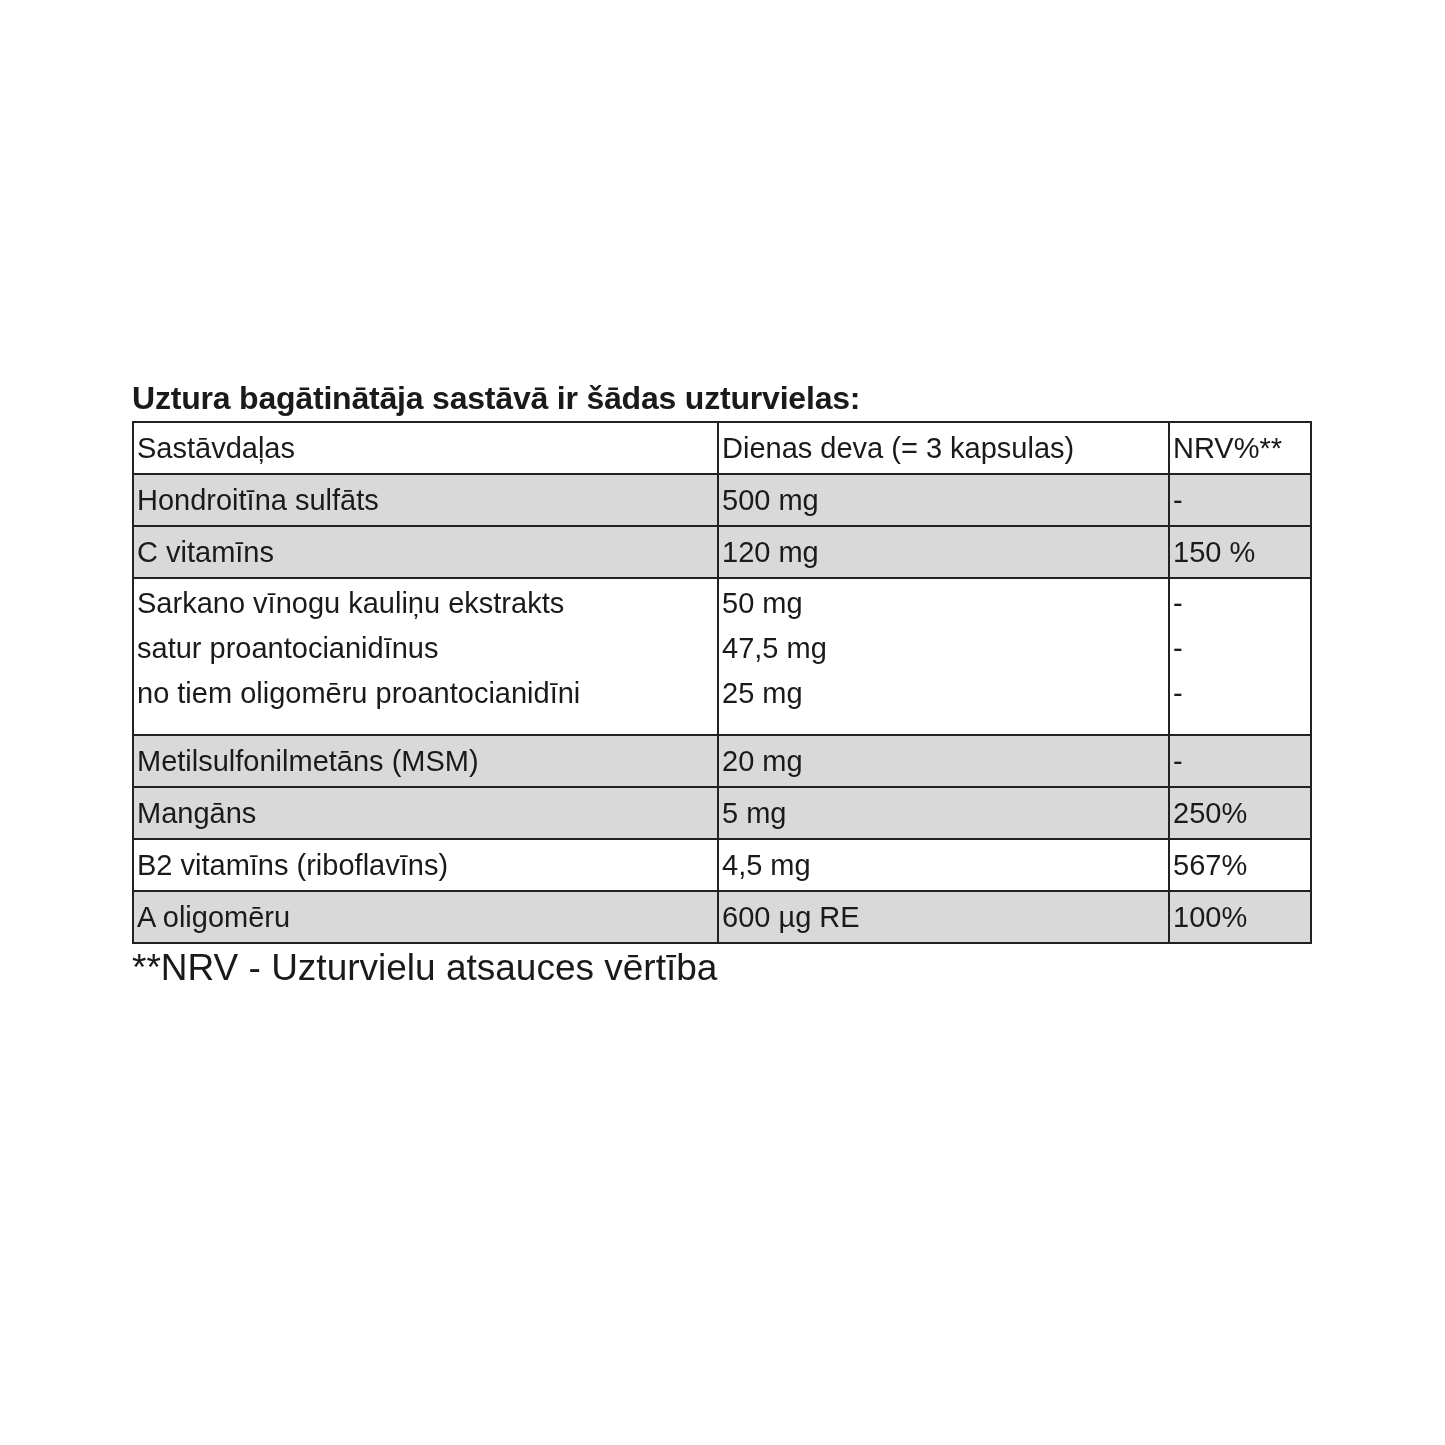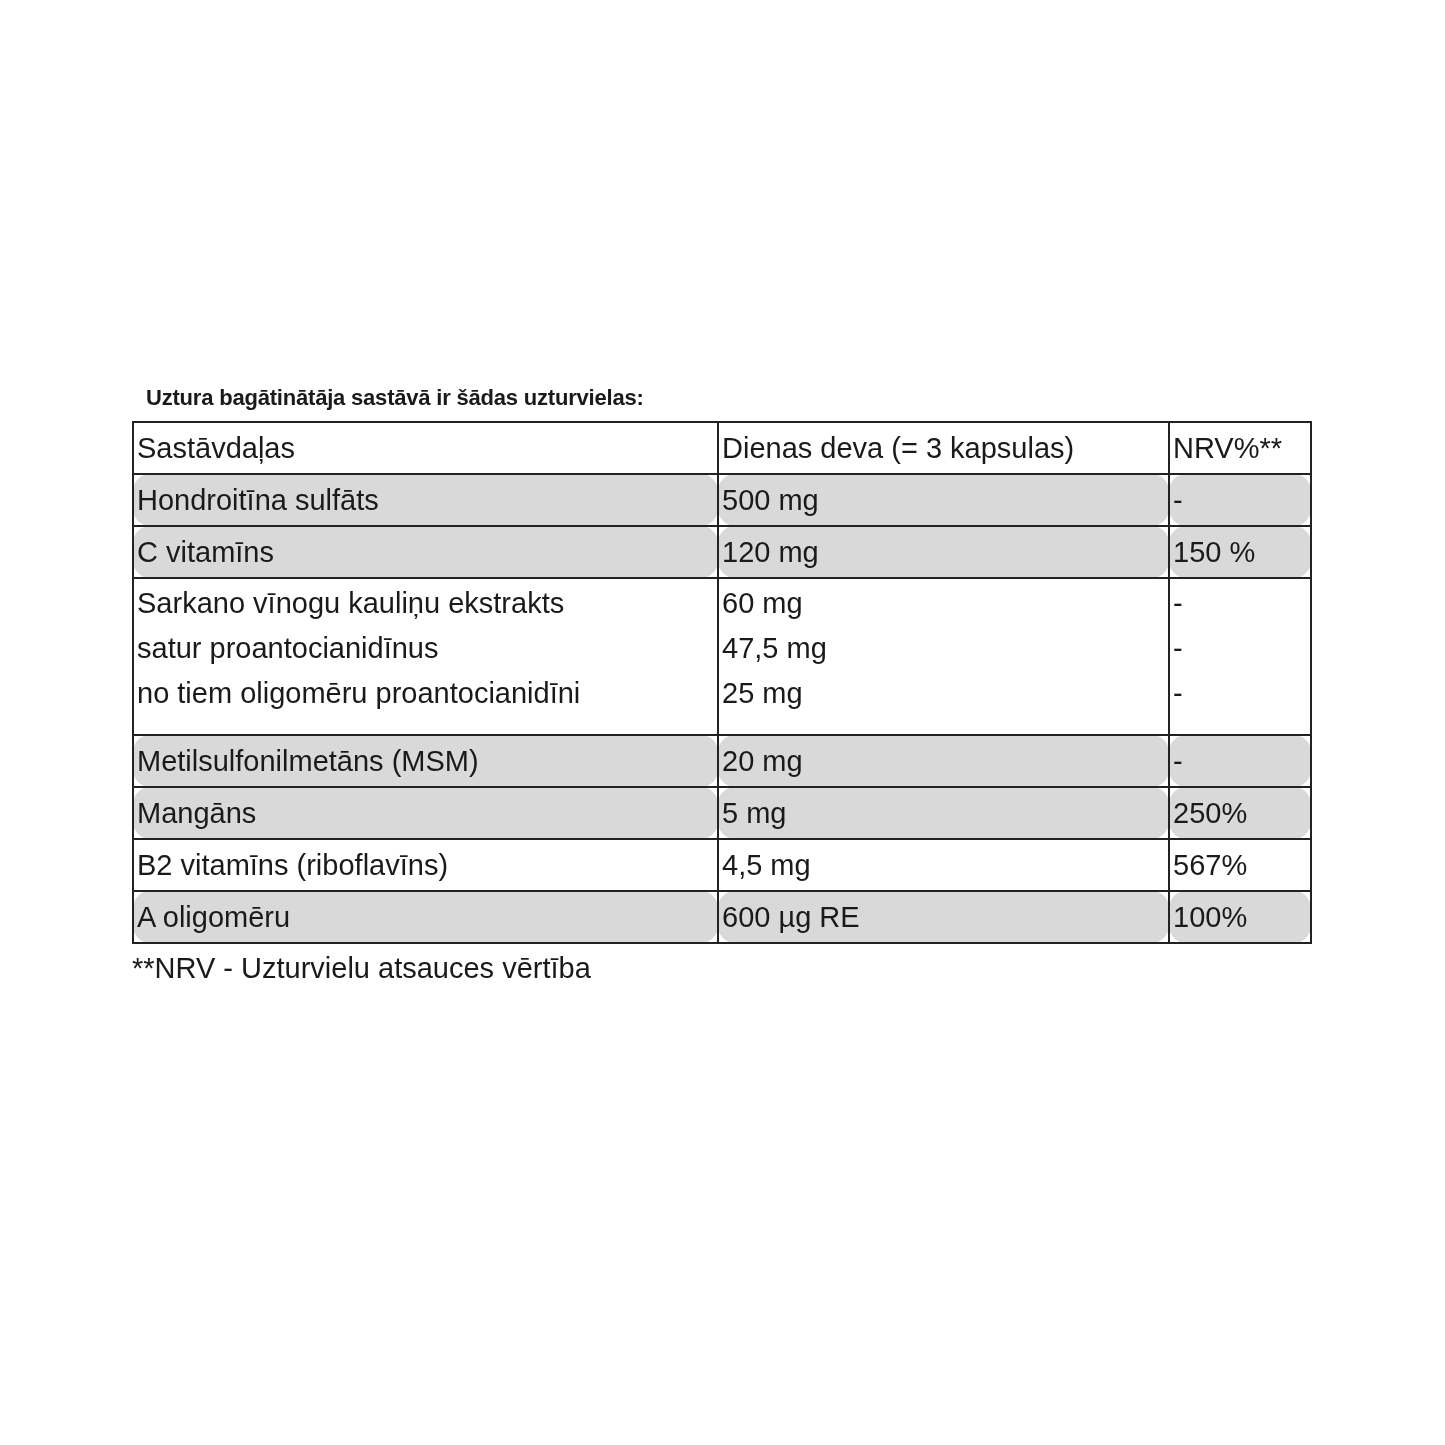--- a/index.html
+++ b/index.html
@@ -1,30 +1,30 @@
 <!DOCTYPE html>
 <html><head>
 <meta charset="utf-8">
 <style>
   html, body { margin: 0; padding: 0; background: #ffffff; }
   body { width: 1445px; height: 1445px; position: relative; overflow: hidden;
          font-family: "Liberation Sans", "DejaVu Sans", sans-serif; color: #1a1a1a; }
   .doc { position: absolute; left: 132px; top: 378px; width: 1172px; }
-  .title { font-weight: bold; font-size: 22px; line-height: 40px; margin: 0 0 3px 14px; letter-spacing: -0.2px; }
+  .title { font-weight: bold; font-size: 32px; line-height: 40px; margin: 0 0 3px 0; letter-spacing: -0.2px; }
   table { border-collapse: collapse; width: 1172px; table-layout: fixed; font-size: 29px; }
   td { border: 2px solid #222; padding: 0 3px; vertical-align: top; line-height: 45px; white-space: nowrap; overflow: hidden; }
   td.c1 { width: 577px; }
   td.c2 { width: 443px; }
   td.c3 { width: 134px; }
   tr.row { height: 52px; }
-  tr.row td { line-height: 50px; border-radius: 17px; }
+  tr.row td { line-height: 50px; }
   tr.shaded td { background: #d9d9d9; margin-left: 41px; }
   tr.multi td { padding-top: 2px; padding-bottom: 18px; }
   .line { display: block; height: 45px; line-height: 45px; }
-  .footnote { font-size: 29px; line-height: 44px; margin-top: 2px; }
+  .footnote { font-size: 37px; line-height: 44px; margin-top: 2px; }
 </style>
 </head>
 <body>
 
 <div class="doc">
   <div class="title">Uztura bagātinātāja sastāvā ir šādas uzturvielas:</div>
   <table>
     <tbody>
         <tr class="row">
       <td class="c1">Sastāvdaļas</td>
@@ -41,21 +41,21 @@
       <td class="c2">120 mg</td>
       <td class="c3">150 %</td>
     </tr>
     <tr class="multi">
       <td class="c1">
         <span class="line">Sarkano vīnogu kauliņu ekstrakts</span>
         <span class="line">satur proantocianidīnus</span>
         <span class="line">no tiem oligomēru proantocianidīni</span>
       </td>
       <td class="c2">
-        <span class="line">60 mg</span>
+        <span class="line">50 mg</span>
         <span class="line">47,5 mg</span>
         <span class="line">25 mg</span>
       </td>
       <td class="c3">
         <span class="line">-</span>
         <span class="line">-</span>
         <span class="line">-</span>
       </td>
     </tr>
     <tr class="row shaded">

